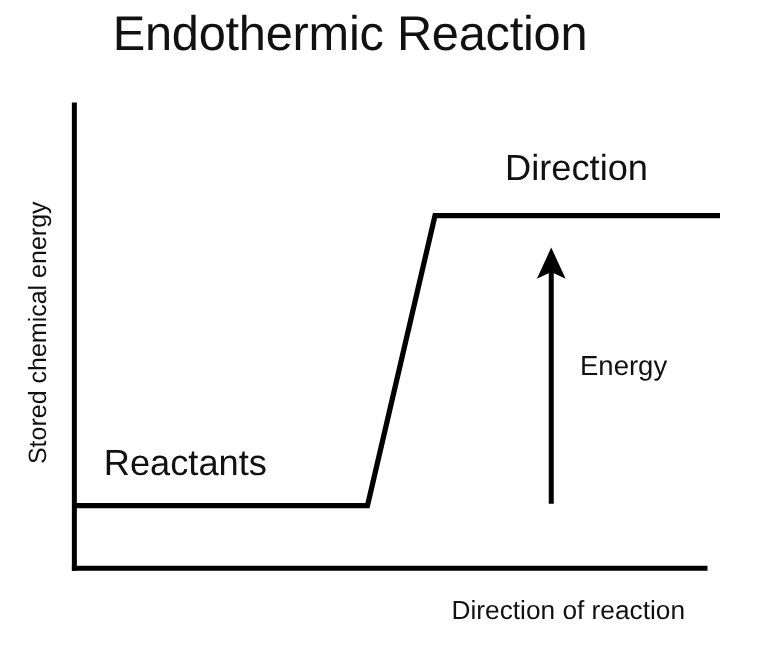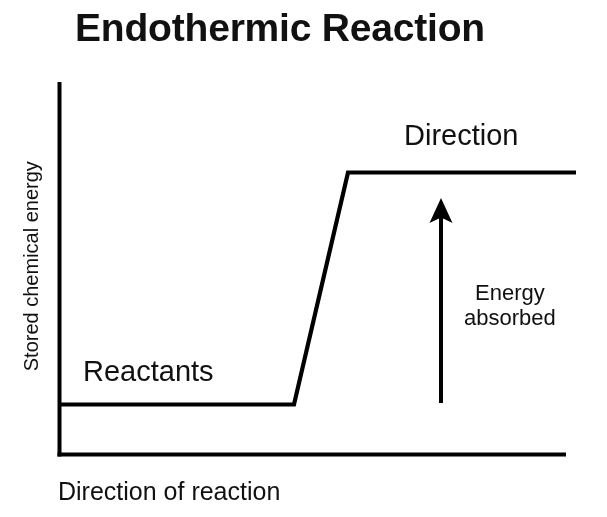--- a/index.html
+++ b/index.html
@@ -36,38 +36,38 @@
     white-space: pre;
     line-height: 1.12;
     color: #111111;
   }
   #chart-title {
     left: 0;
     top: 6px;
     width: 560px;
     text-align: center;
     font-size: 39px;
-    font-weight: 700;
+    font-weight: 400;
     letter-spacing: -0.2px;
   }
   #y-axis-title {
     left: -124px;
     top: 255px;
     width: 310px;
     text-align: center;
     font-size: 20px;
     transform: rotate(-90deg);
     transform-origin: center center;
   }
   #x-axis-title {
     left: 58px;
     top: 477px;
     width: 490px;
-    text-align: left;
-    font-size: 25px;
+    text-align: right;
+    font-size: 21px;
   }
   #label-reactants {
     left: 83px;
     top: 343px;
     font-size: 29px;
     margin-top: 12px;
   }
   #label-products {
     left: 404px;
     top: 119px;
@@ -107,15 +107,15 @@
   <div class="txt" id="chart-title">Endothermic Reaction</div>
 
   <div class="txt" id="y-axis-title">Stored chemical energy</div>
 
   <div class="txt" id="x-axis-title">Direction of reaction</div>
 
   <div class="txt" id="label-reactants">Reactants</div>
 
   <div class="txt" id="label-products">Direction</div>
 
-  <div class="txt" id="label-energy-absorbed"><span class="line1">Energy</span><span class="line2">absorbed</span></div>
+  <div class="txt" id="label-energy-absorbed"><span class="line1">Energy</span></div>
 
 </div>
 
 </body></html>

